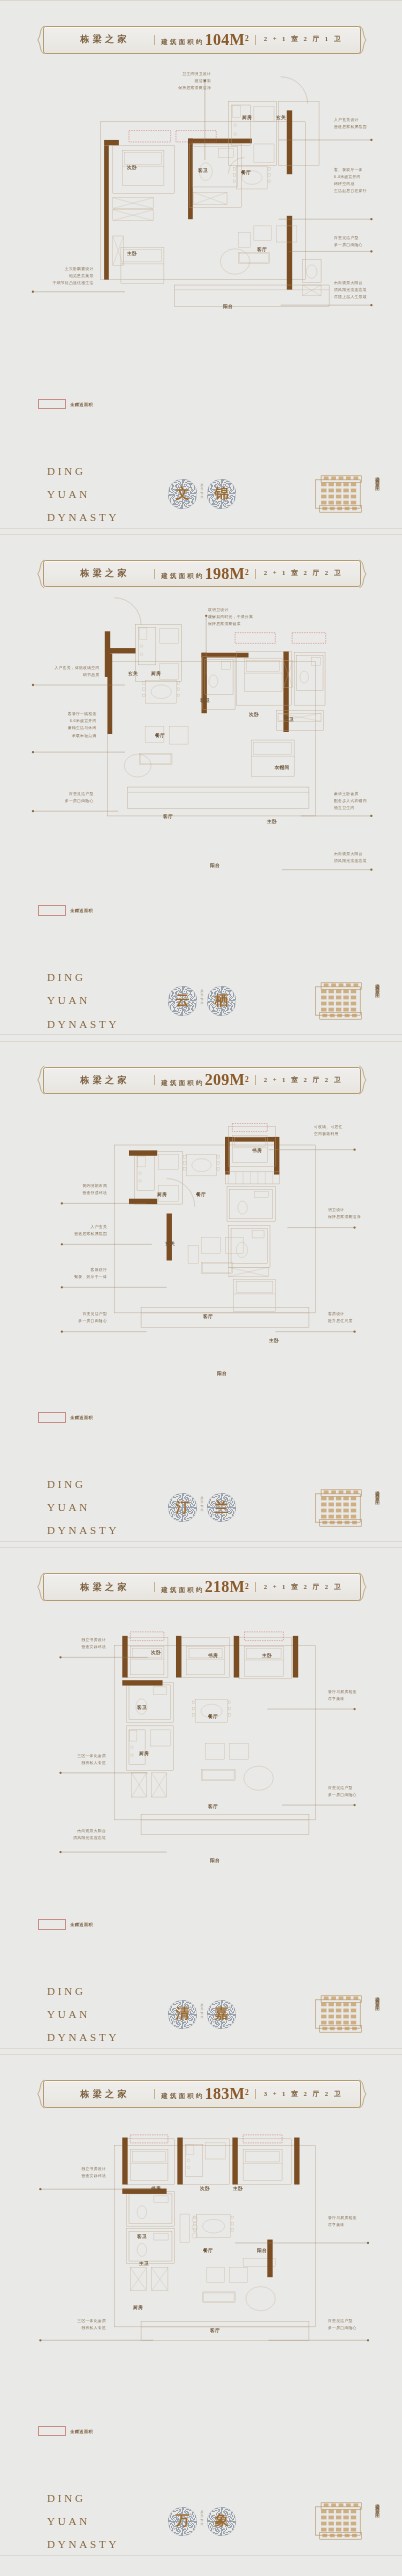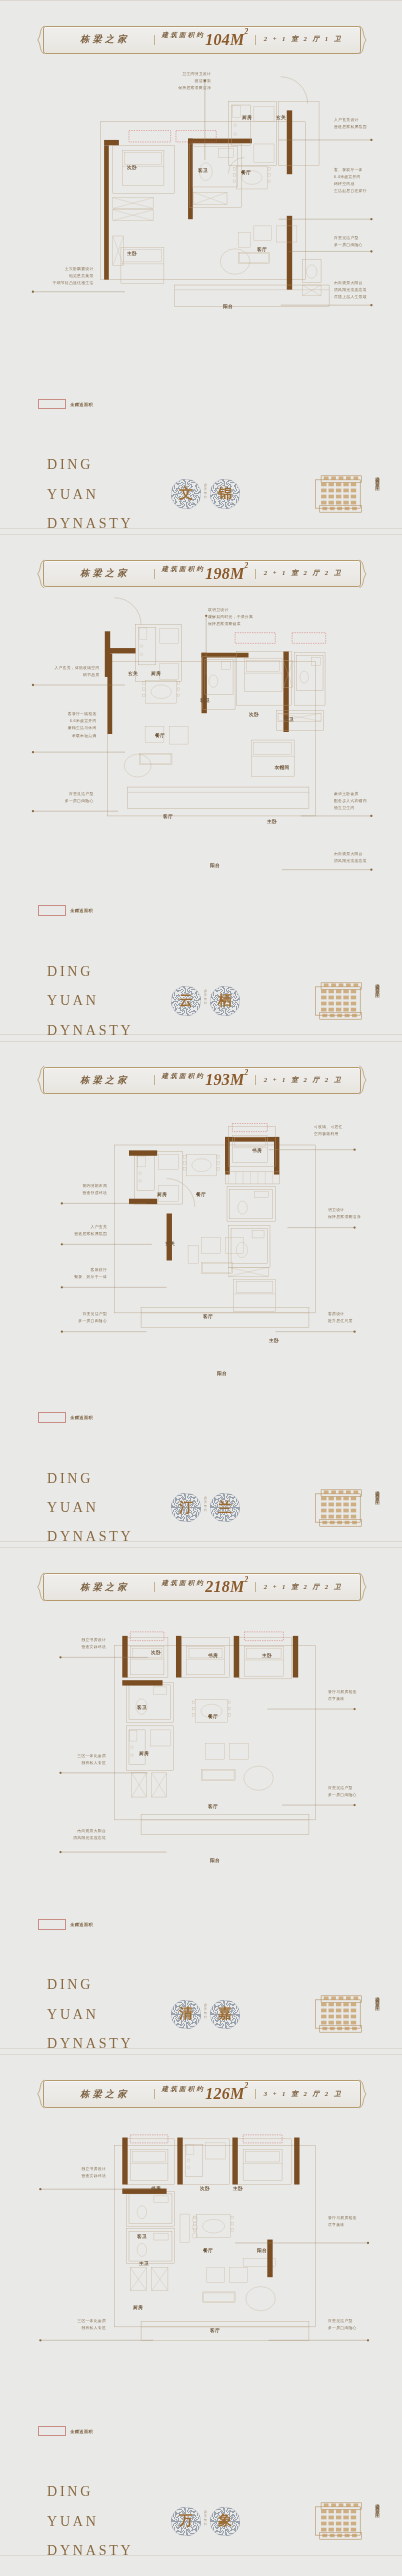--- a/index.html
+++ b/index.html
@@ -44,21 +44,21 @@
   .brace{
     position:absolute;top:50%;transform:translateY(-50%);
     width:10.7px;height:29.5px;color:#b59a6d;
   }
   .brace.left{left:-8.7px;}
   .brace.right{right:-8.7px;}
   .banner-inner{
     display:flex;align-items:center;justify-content:center;
     gap:0px;width:100%;height:100%;padding:0 9.4px;box-sizing:border-box;
   }
-  .b-cell{display:flex;align-items:flex-start;justify-content:center;font-style:italic;}
+  .b-cell{display:flex;align-items:flex-end;justify-content:center;}
   .b-cell.c1{flex:0 0 101px;}
   .b-cell.c2{flex:1 1 auto;}
   .b-cell.c3{flex:0 0 94px;}
   .b-div{
     flex:0 0 0.7px;height:10px;background:#bda77f;opacity:.85;align-self:center;
   }
   .bn-name{
     font-family:"Liberation Serif","DejaVu Serif",serif;
     font-size:9px;letter-spacing:3.4px;color:#7d6242;font-weight:700;
     text-indent:3.4px;
@@ -129,21 +129,21 @@
     position:relative;
     height:67px;
     display:flex;align-items:center;
     padding:0 19px;
     box-sizing:border-box;
   }
   .brand-en{
     flex:0 0 111px;
     font-family:"Liberation Serif","DejaVu Serif",serif;
     color:#8a6a42;
-    font-size:14px;
+    font-size:11px;
     letter-spacing:2.8px;
     line-height:2.1;
     padding-left:28px;
     box-sizing:border-box;
   }
   .seals{
     flex:0 0 144px;
     display:flex;align-items:center;justify-content:center;gap:2.7px;
   }
   .seal{
@@ -594,21 +594,21 @@
             <svg class="brace right" viewBox="0 0 16 44" xmlns="http://www.w3.org/2000/svg">
               <path d="M2,1 C10,5 6,14 12,22 C6,30 10,39 2,43" fill="none" stroke="#b59a6d" stroke-width="1.1"></path>
             </svg>
         <div class="banner-inner">
           <div class="b-cell c1">
                 <span class="bn-name">栋梁之家</span>
               </div>
           <div class="b-div"></div>
           <div class="b-cell c2">
             <span class="bn-pre">建筑面积约</span>
-            <span class="bn-area">193M</span>
+            <span class="bn-area">209M</span>
                 <span class="bn-sup">2</span>
           </div>
           <div class="b-div"></div>
           <div class="b-cell c3">
                 <span class="bn-rooms">2 + 1 室 2 厅 2 卫</span>
               </div>
         </div>
       </div>
     </div>
 
@@ -967,21 +967,21 @@
             <svg class="brace right" viewBox="0 0 16 44" xmlns="http://www.w3.org/2000/svg">
               <path d="M2,1 C10,5 6,14 12,22 C6,30 10,39 2,43" fill="none" stroke="#b59a6d" stroke-width="1.1"></path>
             </svg>
         <div class="banner-inner">
           <div class="b-cell c1">
                 <span class="bn-name">栋梁之家</span>
               </div>
           <div class="b-div"></div>
           <div class="b-cell c2">
             <span class="bn-pre">建筑面积约</span>
-            <span class="bn-area">126M</span>
+            <span class="bn-area">183M</span>
                 <span class="bn-sup">2</span>
           </div>
           <div class="b-div"></div>
           <div class="b-cell c3">
                 <span class="bn-rooms">3 + 1 室 2 厅 2 卫</span>
               </div>
         </div>
       </div>
     </div>
 

